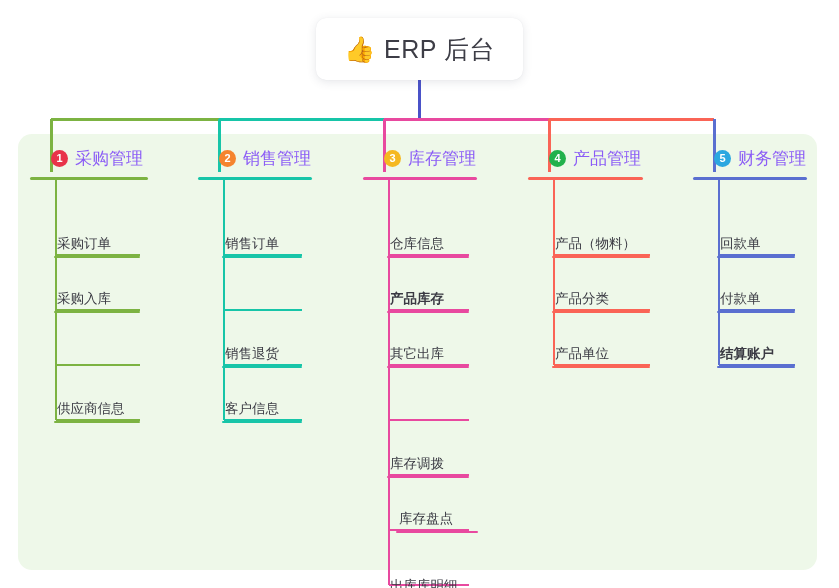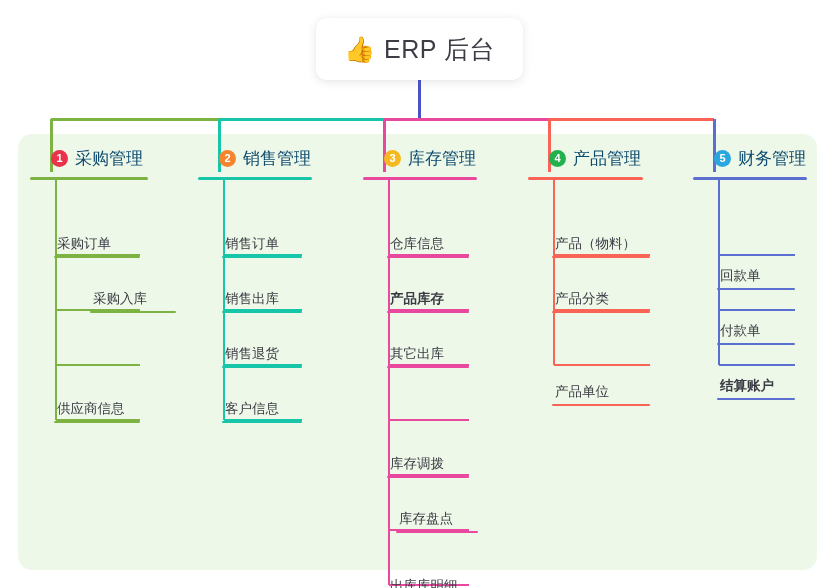--- a/index.html
+++ b/index.html
@@ -50,21 +50,21 @@
     height: 24px;
     padding-left: 21px;
   }
   .badge {
     width: 17px; height: 17px; border-radius: 50%;
     color: #ffffff; font-size: 11px; line-height: 17px;
     text-align: center; font-weight: bold;
     flex: none;
   }
   .branch-title {
-    font-size: 17px; color: #0c4a6e; white-space: nowrap;
+    font-size: 17px; color: #8b5cf6; white-space: nowrap;
   }
   .head-rule {
     height: 3px; border-radius: 2px; margin-top: 7px;
   }
 
   .leaves { position: relative; margin-top: 0; }
   .leaf {
     position: absolute;
     height: 30px;
   }
@@ -134,45 +134,41 @@
         <div class="branch-head">
           <span class="badge" style="background: rgb(232, 51, 74);">1</span>
           <span class="branch-title">采购管理</span>
         </div>
         <div class="head-rule" style="width: 118px; background: rgb(124, 179, 66);"></div>
         <div class="leaves" style="height: 268px;">
           <div class="leaf" style="left: 24px; top: 48px; width: 86px;">
             <span class="leaf-label">采购订单</span>
             <div class="leaf-rule" style="width: 86px; background: rgb(124, 179, 66);"></div>
           </div>
-          <div class="leaf" style="left: 24px; top: 103px; width: 86px; margin-left: 36px;">
+          <div class="leaf" style="left: 24px; top: 103px; width: 86px;">
             <span class="leaf-label">采购入库</span>
             <div class="leaf-rule" style="width: 86px; background: rgb(124, 179, 66);"></div>
           </div>
           <div class="leaf" style="left: 24px; top: 213px; width: 86px;">
             <span class="leaf-label">供应商信息</span>
             <div class="leaf-rule" style="width: 86px; background: rgb(124, 179, 66);"></div>
           </div>
         </div>
       </div>
       <div class="branch" style="left: 198px;">
         <div class="branch-head">
           <span class="badge" style="background: rgb(245, 132, 46);">2</span>
           <span class="branch-title">销售管理</span>
         </div>
         <div class="head-rule" style="width: 114px; background: rgb(23, 197, 168);"></div>
         <div class="leaves" style="height: 268px;">
           <div class="leaf" style="left: 24px; top: 48px; width: 80px;">
             <span class="leaf-label">销售订单</span>
             <div class="leaf-rule" style="width: 80px; background: rgb(23, 197, 168);"></div>
           </div>
-          <div class="leaf" style="left: 24px; top: 103px; width: 80px;">
-            <span class="leaf-label">销售出库</span>
-            <div class="leaf-rule" style="width: 80px; background: rgb(23, 197, 168);"></div>
-          </div>
           <div class="leaf" style="left: 24px; top: 213px; width: 80px;">
             <span class="leaf-label">客户信息</span>
             <div class="leaf-rule" style="width: 80px; background: rgb(23, 197, 168);"></div>
           </div>
           <div class="leaf" style="left: 24px; top: 158px; width: 80px;">
             <span class="leaf-label">销售退货</span>
             <div class="leaf-rule" style="width: 80px; background: rgb(23, 197, 168);"></div>
           </div>
         </div>
       </div>
@@ -217,33 +213,33 @@
         <div class="head-rule" style="width: 115px; background: rgb(250, 100, 86);"></div>
         <div class="leaves" style="height: 213px;">
           <div class="leaf" style="left: 24px; top: 48px; width: 98px;">
             <span class="leaf-label">产品（物料）</span>
             <div class="leaf-rule" style="width: 98px; background: rgb(250, 100, 86);"></div>
           </div>
           <div class="leaf" style="left: 24px; top: 103px; width: 98px;">
             <span class="leaf-label">产品分类</span>
             <div class="leaf-rule" style="width: 98px; background: rgb(250, 100, 86);"></div>
           </div>
-          <div class="leaf" style="left: 24px; top: 158px; width: 98px; margin-top: 38px;">
+          <div class="leaf" style="left: 24px; top: 158px; width: 98px;">
             <span class="leaf-label">产品单位</span>
             <div class="leaf-rule" style="width: 98px; background: rgb(250, 100, 86);"></div>
           </div>
         </div>
       </div>
       <div class="branch" style="left: 693px;">
         <div class="branch-head">
           <span class="badge" style="background: rgb(43, 167, 224);">5</span>
           <span class="branch-title">财务管理</span>
         </div>
         <div class="head-rule" style="width: 114px; background: rgb(90, 111, 208);"></div>
-        <div class="leaves" style="height: 213px; margin-top: 32px;">
+        <div class="leaves" style="height: 213px;">
           <div class="leaf" style="left: 24px; top: 48px; width: 78px;">
             <span class="leaf-label">回款单</span>
             <div class="leaf-rule" style="width: 78px; background: rgb(90, 111, 208);"></div>
           </div>
           <div class="leaf" style="left: 24px; top: 103px; width: 78px;">
             <span class="leaf-label">付款单</span>
             <div class="leaf-rule" style="width: 78px; background: rgb(90, 111, 208);"></div>
           </div>
           <div class="leaf" style="left: 24px; top: 158px; width: 78px; font-weight: bold;">
             <span class="leaf-label">结算账户</span>

